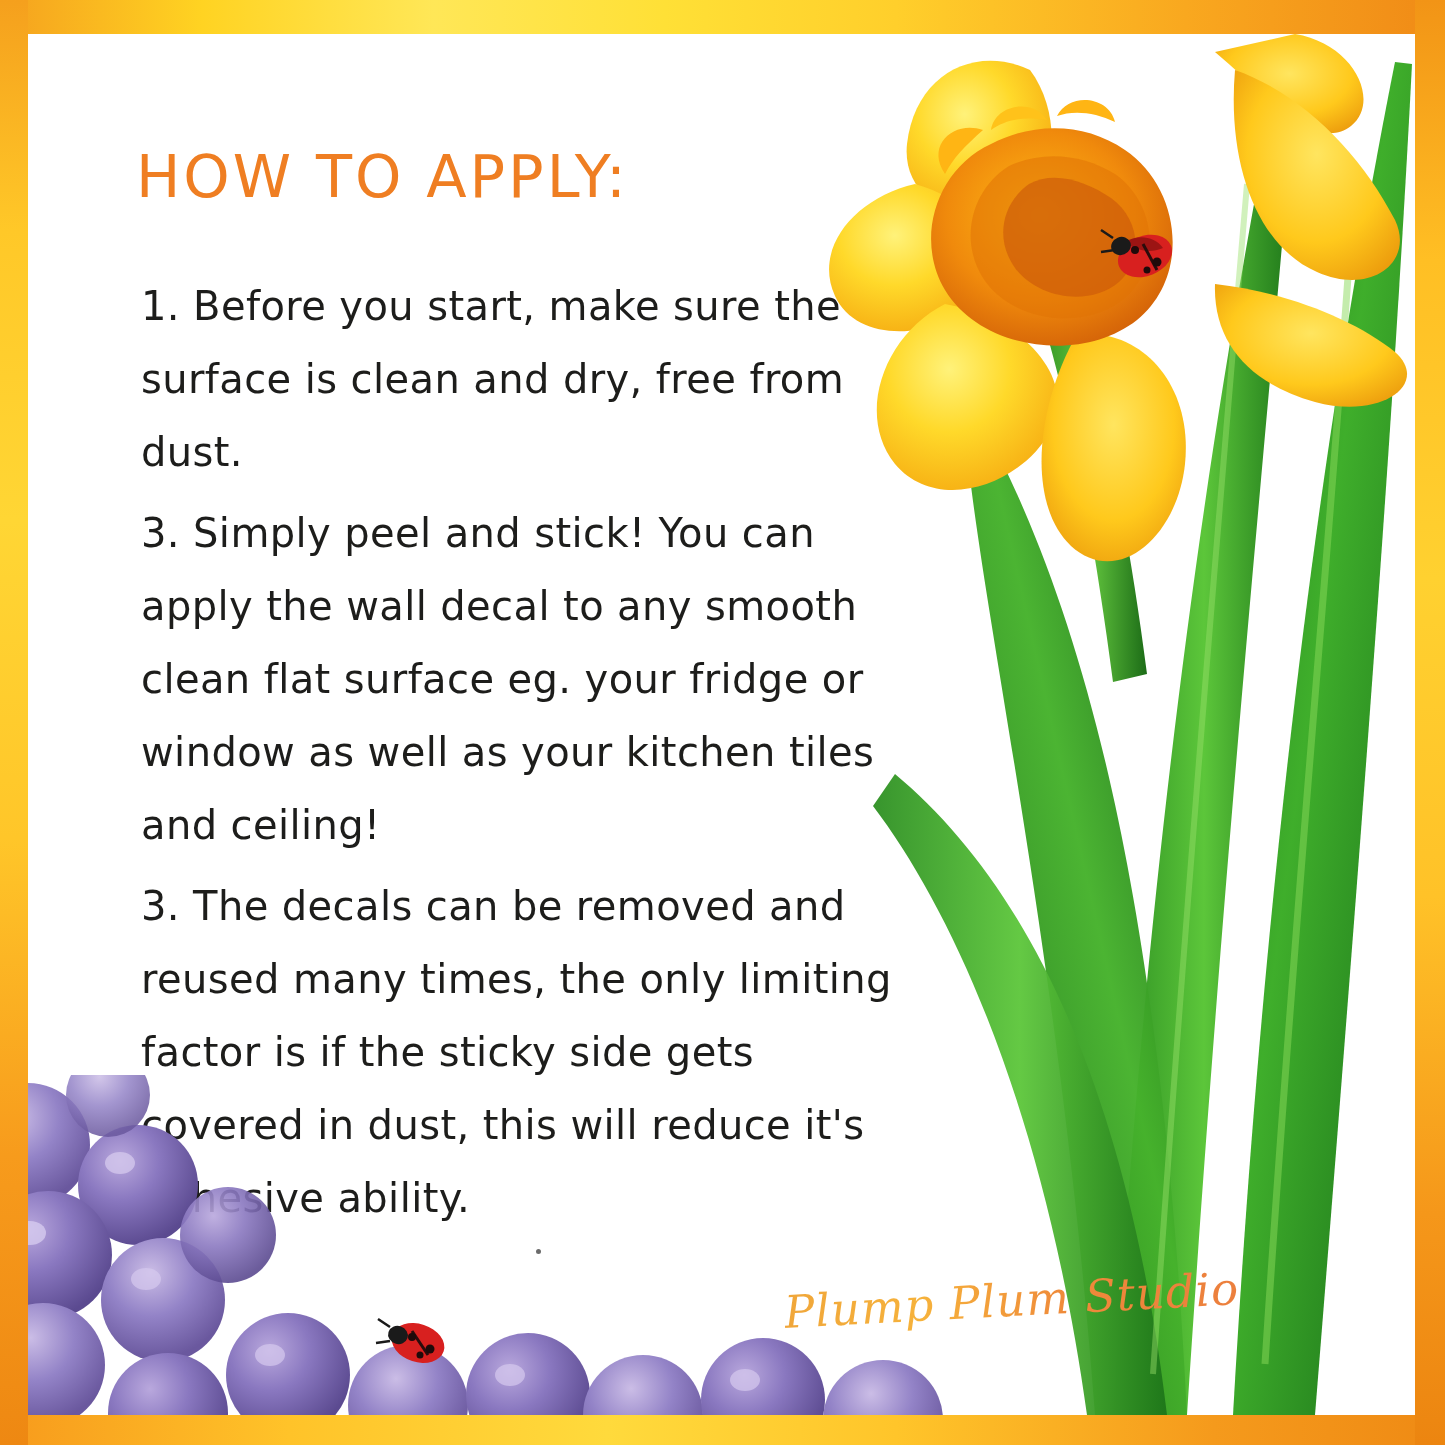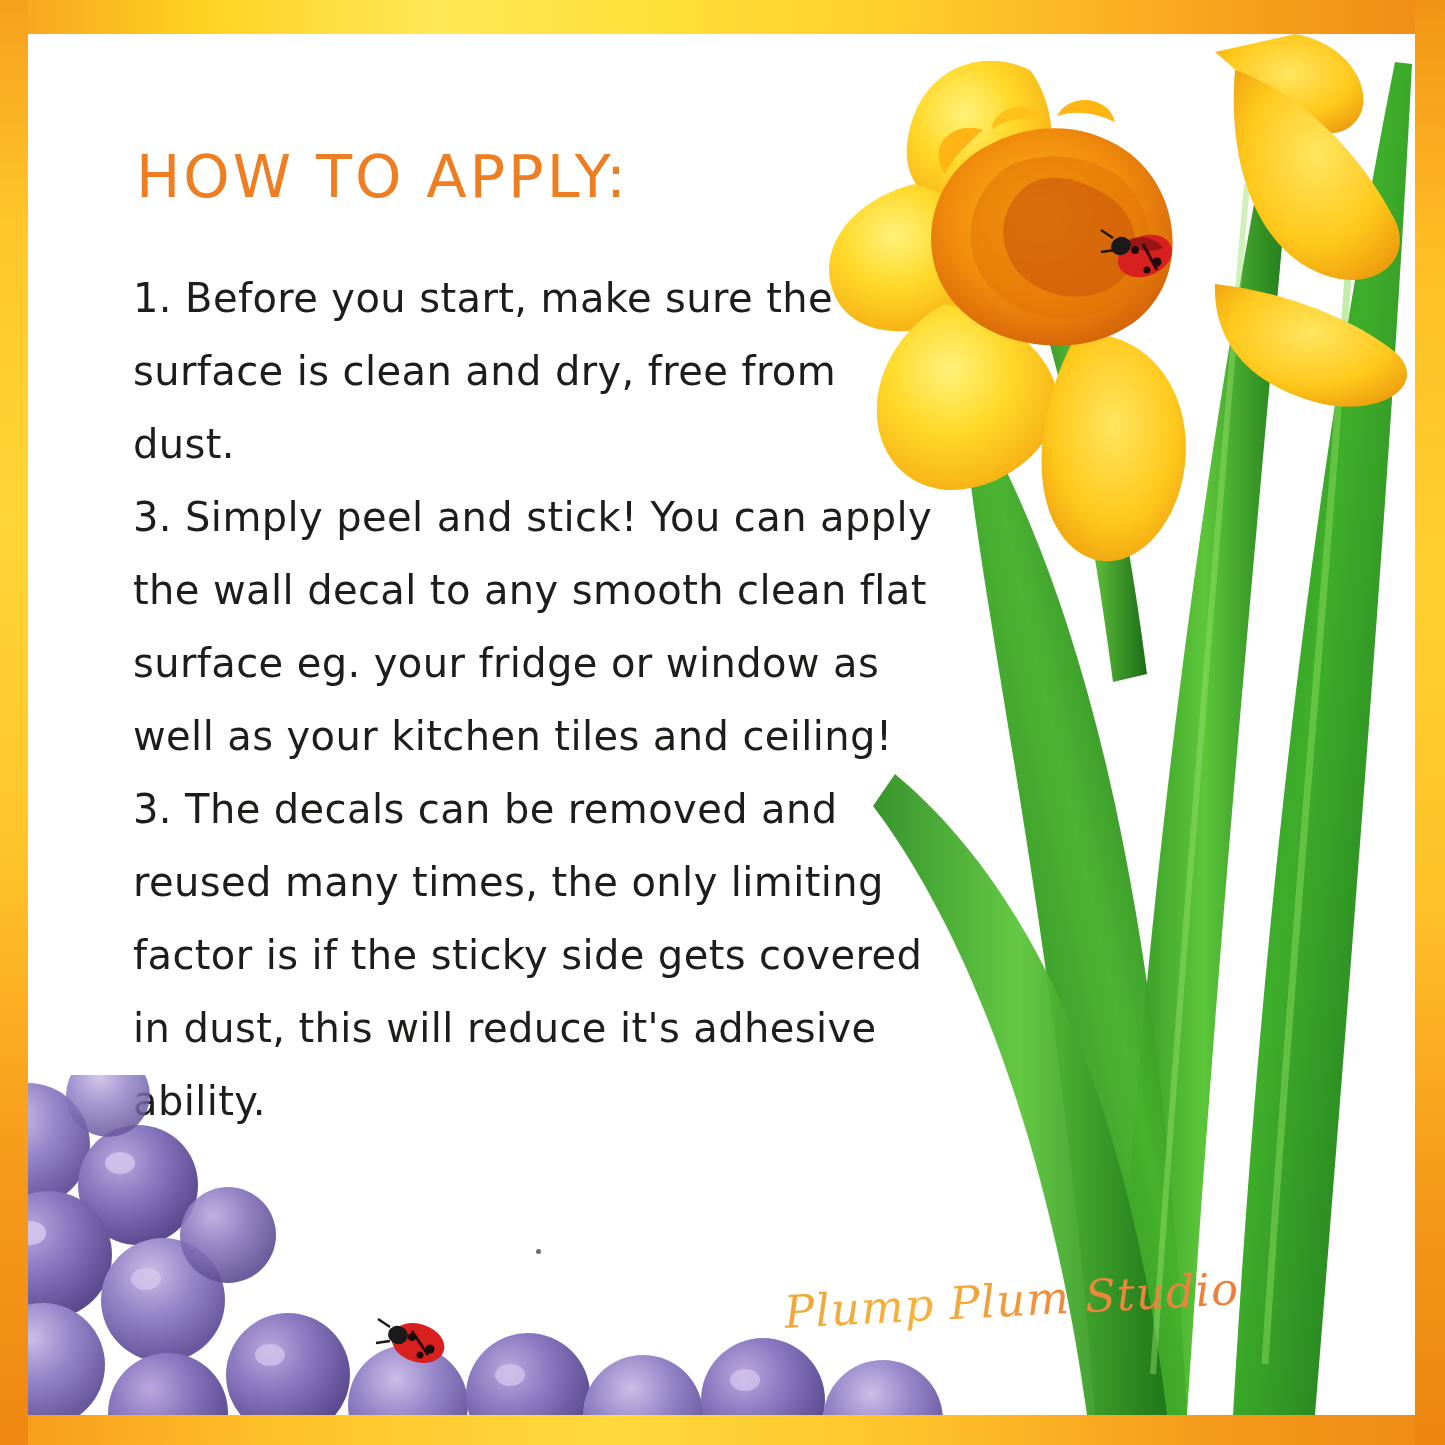--- a/index.html
+++ b/index.html
@@ -68,21 +68,21 @@
     left: 105px;
     top: 228px;
     width: 800px;
     color: #1d1d1b;
     font-family: "DejaVu Sans", sans-serif;
     font-size: 40px;
     line-height: 73px;
     letter-spacing: 0.4px;
   }
   .steps p {
-    margin: 0;
+    margin: 8px;
   }
   .dot-mark {
     position: absolute;
     left: 508px;
     top: 1215px;
     width: 5px; height: 5px;
     background: #6b6b6b;
     border-radius: 50%;
   }
 

